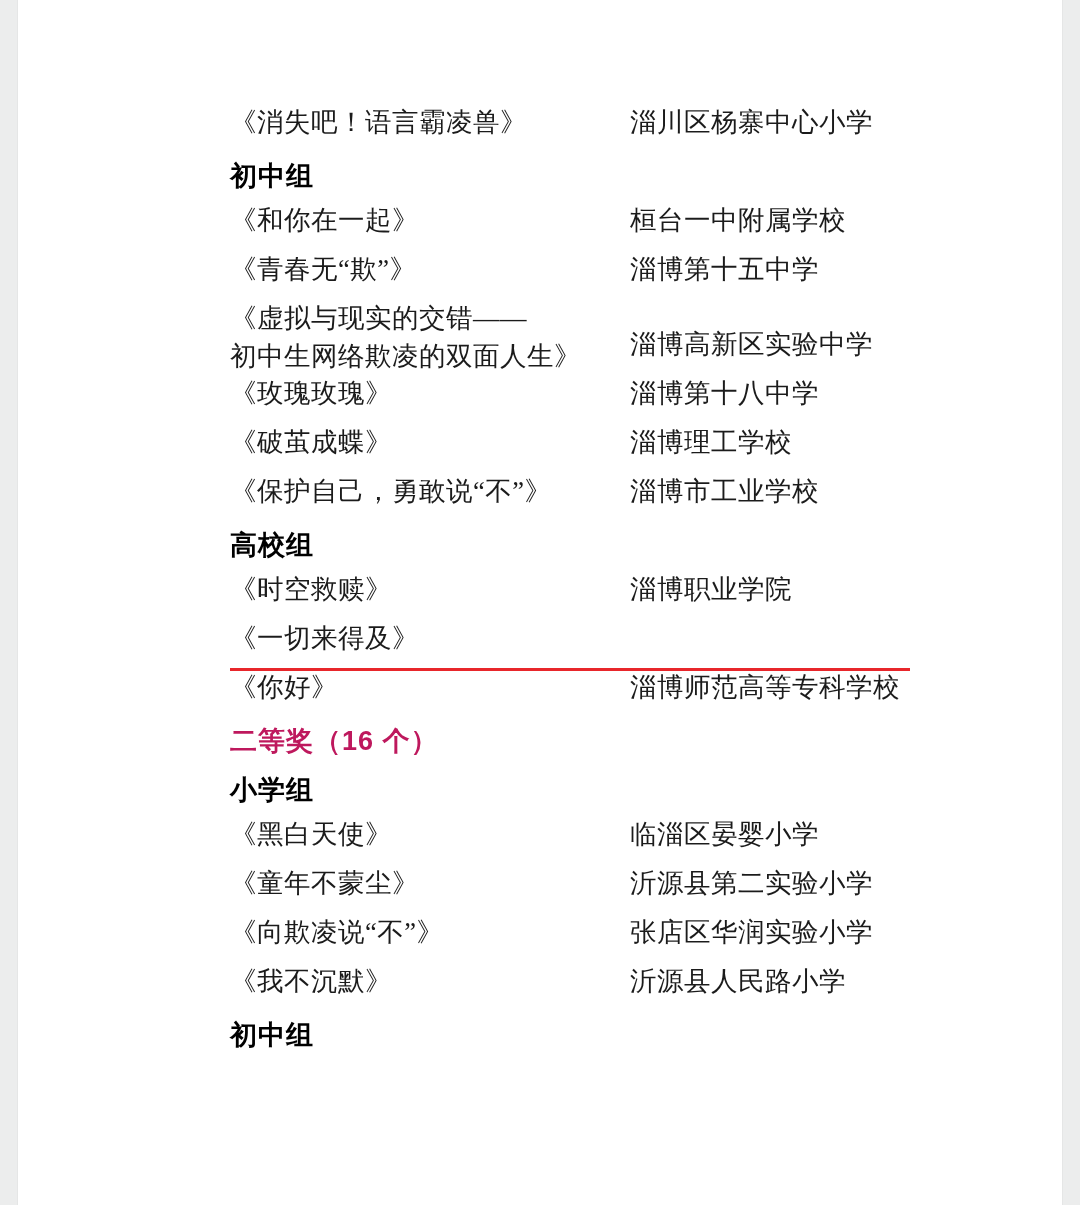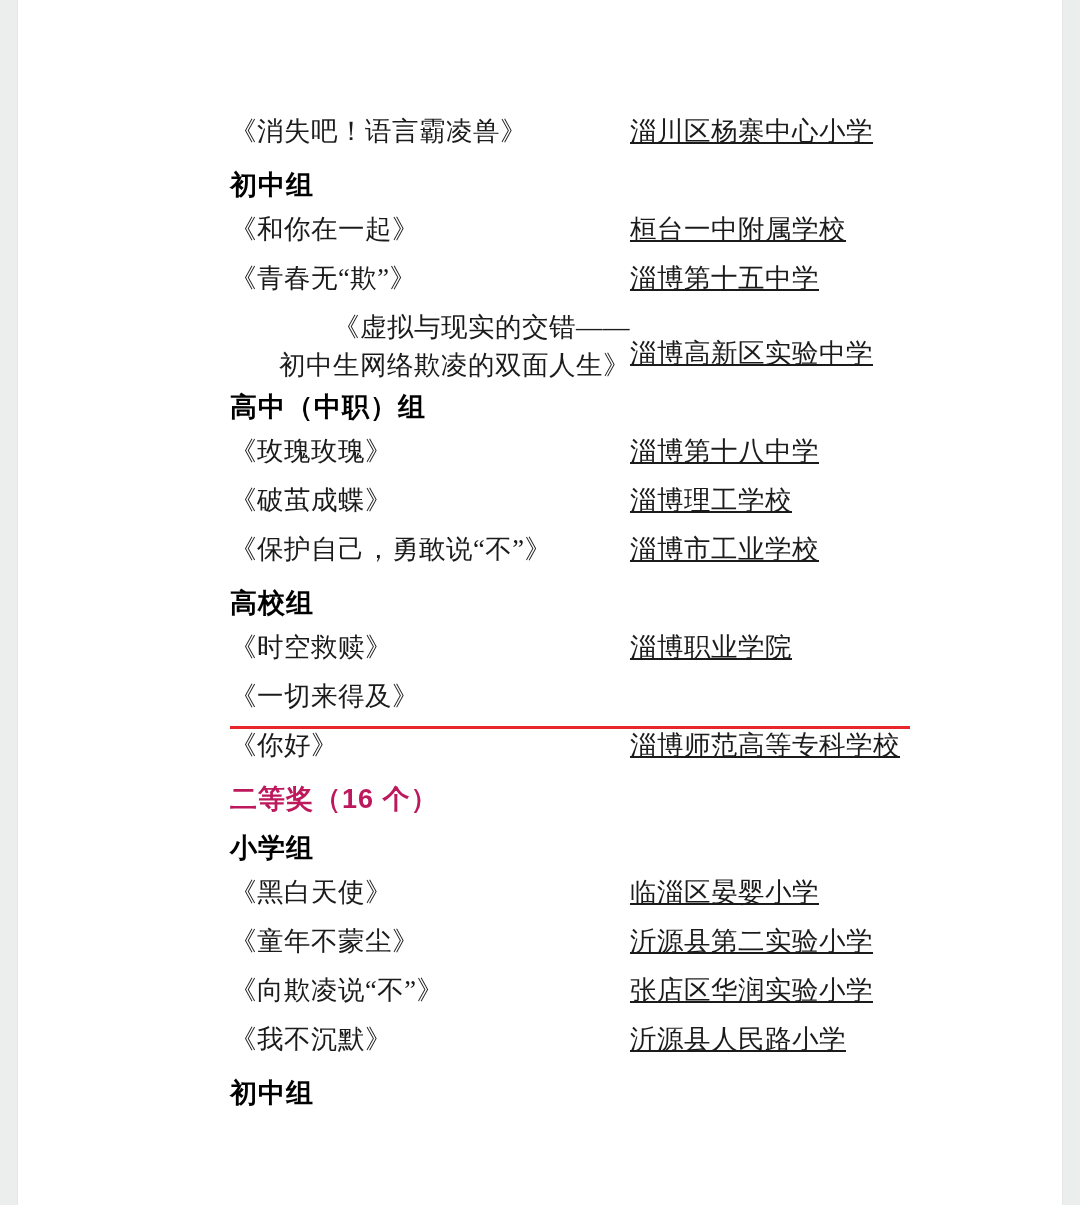--- a/index.html
+++ b/index.html
@@ -18,21 +18,21 @@
     left: 18px;
     top: 0;
     width: 1044px;
     height: 1205px;
     background: #ffffff;
     box-shadow: 0 0 1px rgba(0,0,0,0.18);
   }
   .doc {
     position: absolute;
     left: 0;
-    top: 9px;
+    top: 0;
     width: 100%;
     padding: 104px 0 0 0;
     box-sizing: border-box;
   }
   .row {
     display: flex;
     align-items: flex-start;
     padding: 0 40px 0 212px;
     box-sizing: border-box;
   }
@@ -44,29 +44,27 @@
     line-height: 1.38;
     letter-spacing: 0.5px;
     white-space: pre-line;
   }
   .org-cell {
     flex: 1 1 auto;
     color: #1b1b1b;
     font-size: 26.5px;
     line-height: 1.38;
     letter-spacing: 0.5px;
-    text-decoration: underline;
   }
   .row-normal {
     min-height: 49px;
     margin-bottom: 0;
   }
   .row-two-line .title-cell {
     line-height: 1.42;
-    text-align: right;
   }
   .row-two-line .org-cell {
     padding-top: 26px;
   }
   .heading {
     padding: 0 40px 0 212px;
     box-sizing: border-box;
     font-size: 27px;
     font-weight: bold;
     color: #be185d;
@@ -110,21 +108,20 @@
       </div>
       <div class="row row-normal">
         <div class="title-cell">《青春无“欺”》</div>
         <div class="org-cell">淄博第十五中学</div>
       </div>
       <div class="row row-two-line row-normal">
         <div class="title-cell">《虚拟与现实的交错——
 初中生网络欺凌的双面人生》</div>
         <div class="org-cell">淄博高新区实验中学</div>
       </div>
-      <div class="subheading">高中（中职）组</div>
       <div class="row row-normal">
         <div class="title-cell">《玫瑰玫瑰》</div>
         <div class="org-cell">淄博第十八中学</div>
       </div>
       <div class="row row-normal">
         <div class="title-cell">《破茧成蝶》</div>
         <div class="org-cell">淄博理工学校</div>
       </div>
       <div class="row row-normal">
         <div class="title-cell">《保护自己，勇敢说“不”》</div>

